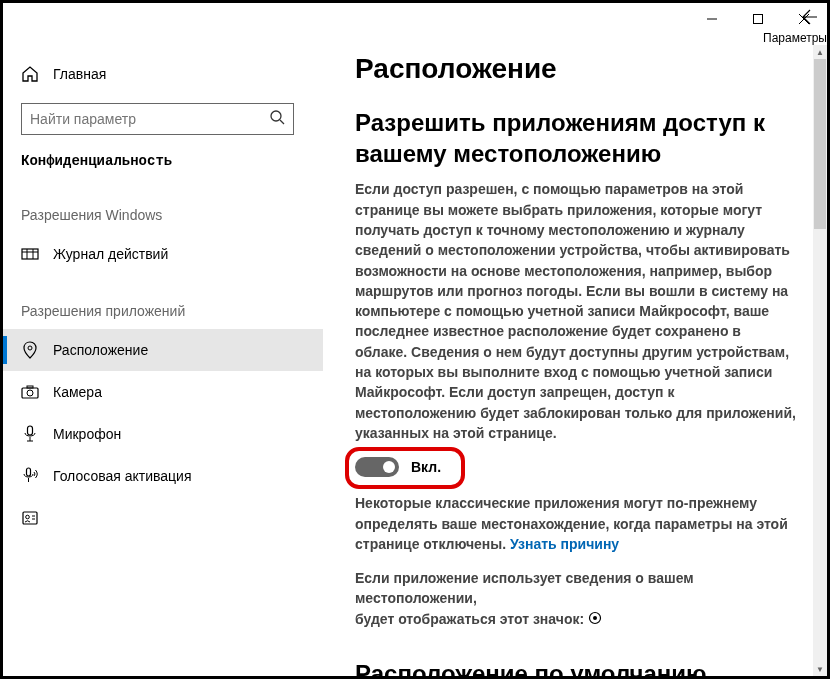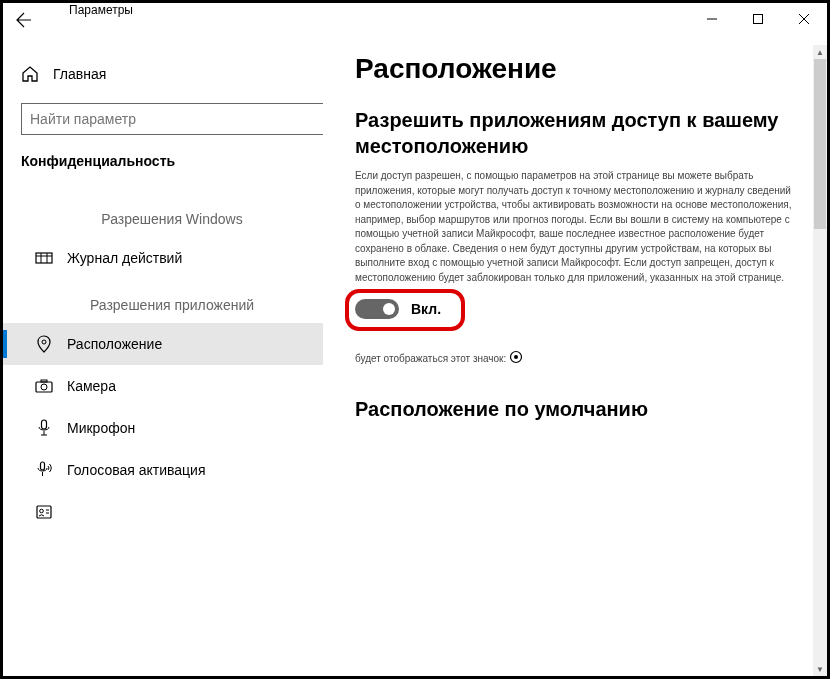--- a/index.html
+++ b/index.html
@@ -17,23 +17,24 @@
     width: 824px;
     height: 673px;
     margin: 3px;
     display: flex;
     flex-direction: column;
     position: relative;
   }
   .titlebar {
     height: 42px;
     display: flex;
-    align-items: flex-start;
+    align-items: flex-end;
     padding-left: 4px;
     color: #000;
+    flex-direction: column;
   }
   .titlebar .back {
     width: 34px;
     height: 34px;
     display: flex;
     align-items: center;
     justify-content: center;
     font-size: 16px;
   }
   .titlebar .title {
@@ -73,55 +74,55 @@
     height: 38px;
     margin-bottom: 10px;
   }
   .home-row .icon {
     width: 32px;
     display: flex;
     justify-content: flex-start;
   }
   .home-row .label { font-size: 14px; }
   .searchbox {
-    width: 335px;
+    width: 273px;
     height: 32px;
     border: 1px solid #666;
     display: flex;
     align-items: center;
     padding: 0 8px;
     margin-bottom: 18px;
   }
   .searchbox input {
     border: none;
     outline: none;
     flex: 1;
     font-size: 14px;
     font-family: inherit;
     color: #666;
   }
   .searchbox .sicon { color: #333; }
   .category-title {
     font-size: 14px;
     font-weight: 600;
-    margin-bottom: 24px;
+    margin-bottom: 10px;
+    font-family: Liberation Mono, monospace;
   }
   .section-label {
     font-size: 14px;
     color: #666;
-    margin-top: 18px;
+    margin-top: 28px;
     margin-bottom: 10px;
-    text-align: center;
   }
   .nav-item {
     height: 42px;
     display: flex;
     align-items: center;
     margin-left: -18px;
-    padding-left: 32px;
+    padding-left: 18px;
     position: relative;
     cursor: default;
   }
   .nav-item .icon {
     width: 32px;
     display: flex;
     justify-content: flex-start;
     font-size: 16px;
   }
   .nav-item .label { font-size: 14px; }
@@ -142,30 +143,31 @@
     padding: 8px 30px 0 32px;
     overflow: hidden;
     position: relative;
   }
   .main h1 {
     font-size: 28px;
     font-weight: 600;
     margin-bottom: 22px;
   }
   .main h2 {
-    font-size: 20px;
+    font-size: 24px;
     font-weight: 600;
     margin-bottom: 10px;
     line-height: 1.3;
   }
   .main p {
-    font-size: 10px;
+    font-size: 14px;
     color: #444;
     line-height: 1.45;
     margin-bottom: 14px;
+    font-weight: bold;
   }
   .main p .link { color: #0066b4; }
   .toggle-row {
     display: flex;
     align-items: center;
     margin: 14px 0 16px 0;
     position: relative;
     font-weight: bold;
   }
   .toggle {
@@ -373,23 +375,26 @@
       <p>Если доступ разрешен, с помощью параметров на этой странице вы можете выбрать приложения, которые могут получать доступ к точному местоположению и журналу сведений о местоположении устройства, чтобы активировать возможности на основе местоположения, например, выбор маршрутов или прогноз погоды. Если вы вошли в систему на компьютере с помощью учетной записи Майкрософт, ваше последнее известное расположение будет сохранено в облаке. Сведения о нем будут доступны другим устройствам, на которых вы выполните вход с помощью учетной записи Майкрософт. Если доступ запрещен, доступ к местоположению будет заблокирован только для приложений, указанных на этой странице.</p>
 
       <div class="toggle-row">
         <div class="highlight-ring"></div>
         <div class="toggle">
           <div class="knob"></div>
         </div>
         <span class="toggle-label">Вкл.</span>
       </div>
 
-
       <p>
-        <br>
+        <span>Некоторые классические приложения могут по-прежнему определять ваше местонахождение, когда параметры на этой странице отключены. </span><span class="link">Узнать причину</span>
+      </p>
+
+      <p>
+        <span>Если приложение использует сведения о вашем местоположении,</span><br>
         <span>будет отображаться этот значок: </span>
         <span class="icon-inline">
           <svg width="14" height="14" viewBox="0 0 14 14">
               <circle cx="7" cy="7" r="5.5" fill="none" stroke="#000" stroke-width="1.2"></circle>
               <circle cx="7" cy="7" r="2" fill="#000"></circle>
             </svg>
         </span>
       </p>
 
       <h2 class="bottom-cut">Расположение по умолчанию</h2>

